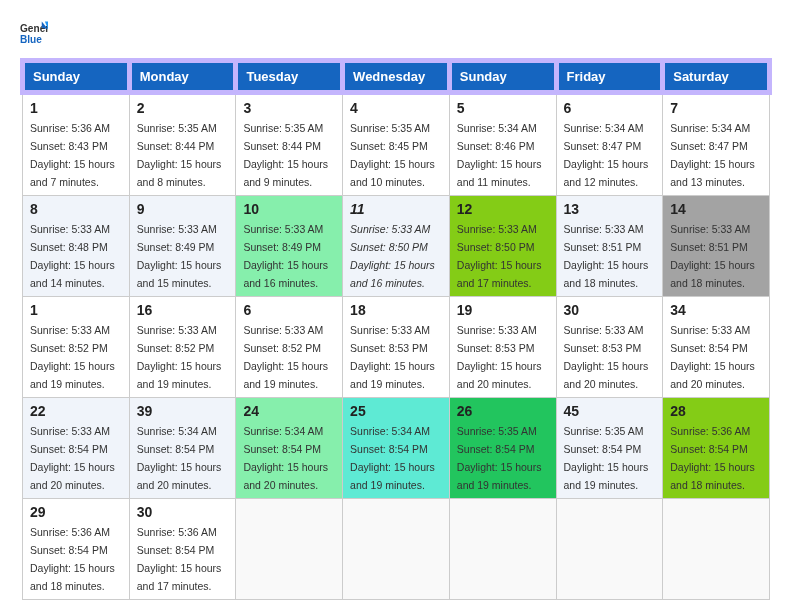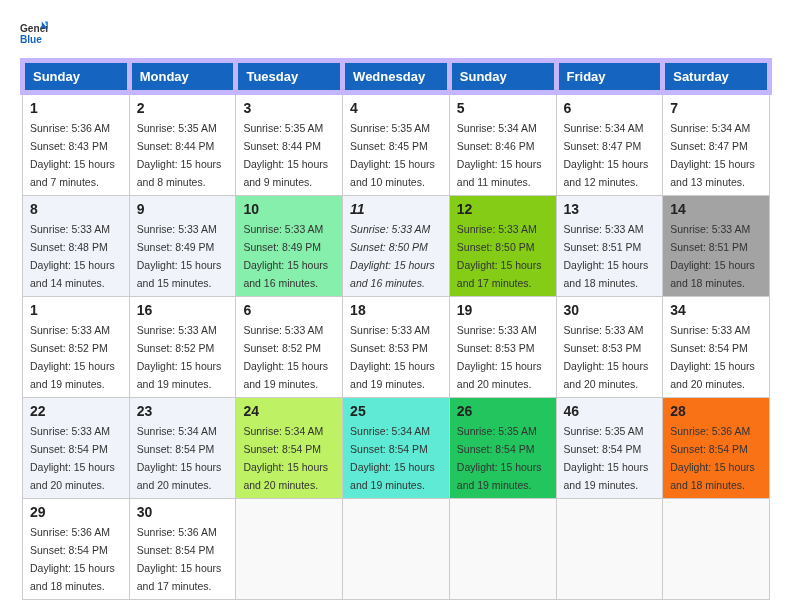--- a/index.html
+++ b/index.html
@@ -198,40 +198,40 @@
           <span class="day-number">34</span>
           <span class="day-info">Sunrise: 5:33 AM<br>Sunset: 8:54 PM<br>Daylight: 15 hours and 20 minutes.</span>
         </td>
       </tr>
       <tr>
         <td style="background: rgb(240, 244, 250);">
           <span class="day-number">22</span>
           <span class="day-info">Sunrise: 5:33 AM<br>Sunset: 8:54 PM<br>Daylight: 15 hours and 20 minutes.</span>
         </td>
         <td style="background: rgb(240, 244, 250);">
-          <span class="day-number">23</span>
+          <span class="day-number">39</span>
           <span class="day-info">Sunrise: 5:34 AM<br>Sunset: 8:54 PM<br>Daylight: 15 hours and 20 minutes.</span>
         </td>
-        <td style="background: #bef264; margin-top: 20px;">
+        <td style="background: #86efac; margin-top: 20px;">
           <span class="day-number">24</span>
           <span class="day-info">Sunrise: 5:34 AM<br>Sunset: 8:54 PM<br>Daylight: 15 hours and 20 minutes.</span>
         </td>
         <td style="background: #5eead4;">
           <span class="day-number">25</span>
           <span class="day-info">Sunrise: 5:34 AM<br>Sunset: 8:54 PM<br>Daylight: 15 hours and 19 minutes.</span>
         </td>
         <td style="background: #22c55e;">
           <span class="day-number">26</span>
           <span class="day-info">Sunrise: 5:35 AM<br>Sunset: 8:54 PM<br>Daylight: 15 hours and 19 minutes.</span>
         </td>
         <td style="background: rgb(240, 244, 250);">
-          <span class="day-number">46</span>
+          <span class="day-number">45</span>
           <span class="day-info">Sunrise: 5:35 AM<br>Sunset: 8:54 PM<br>Daylight: 15 hours and 19 minutes.</span>
         </td>
-        <td style="background: #f97316;">
+        <td style="background: #84cc16;">
           <span class="day-number">28</span>
           <span class="day-info">Sunrise: 5:36 AM<br>Sunset: 8:54 PM<br>Daylight: 15 hours and 18 minutes.</span>
         </td>
       </tr>
       <tr>
         <td>
           <span class="day-number">29</span>
           <span class="day-info">Sunrise: 5:36 AM<br>Sunset: 8:54 PM<br>Daylight: 15 hours and 18 minutes.</span>
         </td>
         <td>

